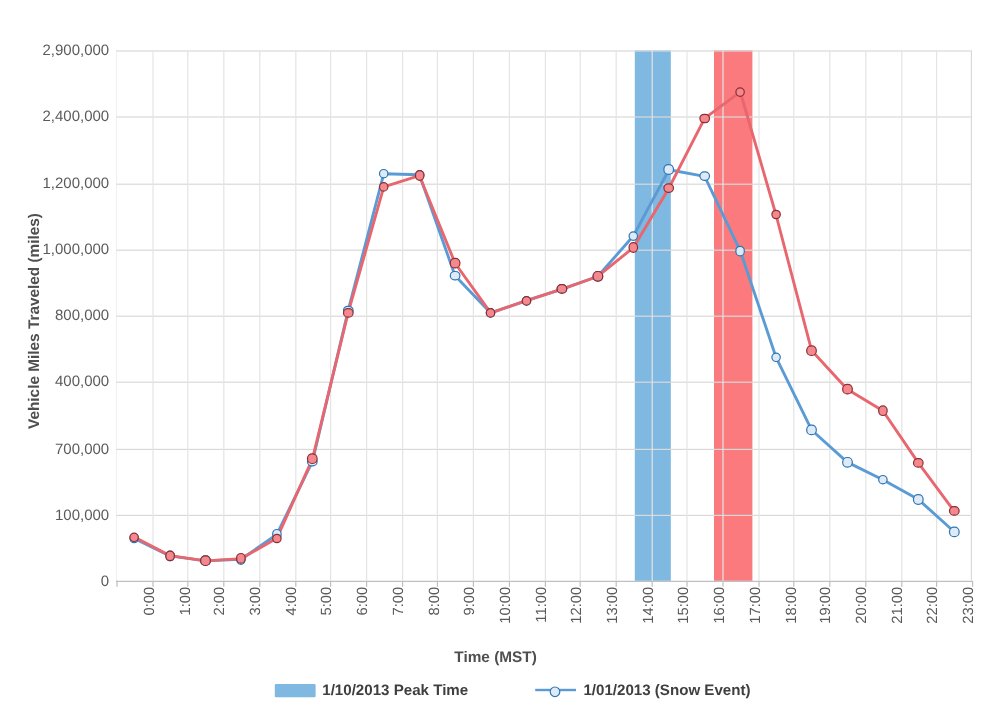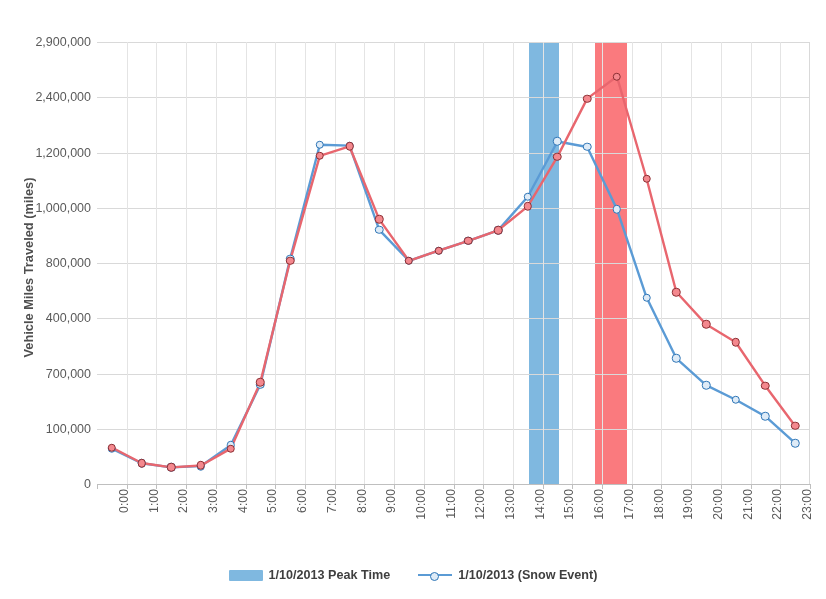--- a/index.html
+++ b/index.html
@@ -100,21 +100,21 @@
     color:#4f4f4f;
   }
 
   
   .legend{
     position:absolute;left:0;top:568px;width:826px;
     display:flex;justify-content:center;align-items:center;
     gap:28px;
     font-size:12.6px;font-weight:bold;color:#3f3f3f;
   }
-  .legend-item{display:flex;align-items:center;gap:6px;white-space:nowrap;}
+  .legend-item{display:flex;align-items:center;gap:6px;white-space:nowrap;margin-left:28px;}
   .swatch-box{width:34px;height:11px;border-radius:1px;display:inline-block;}
   .swatch-line{position:relative;width:34px;height:12px;display:inline-block;}
   .swatch-line i{
     position:absolute;left:0;top:5px;width:34px;height:2.4px;display:block;
   }
   .swatch-line b{
     position:absolute;left:12px;top:2.5px;
     width:9px;height:9px;border-radius:50%;
     box-sizing:border-box;border:1.6px solid #3f3f3f;display:block;
   }
@@ -288,27 +288,28 @@
       <div class="xlabel" style="left: 495.188px;">16:00</div>
       <div class="xlabel" style="left: 524.896px;">17:00</div>
       <div class="xlabel" style="left: 554.604px;">18:00</div>
       <div class="xlabel" style="left: 584.312px;">19:00</div>
       <div class="xlabel" style="left: 614.021px;">20:00</div>
       <div class="xlabel" style="left: 643.729px;">21:00</div>
       <div class="xlabel" style="left: 673.437px;">22:00</div>
       <div class="xlabel" style="left: 703.146px;">23:00</div>
     </div>
 
+  <div class="x-axis-title">Time (MST)</div>
 
   <div class="legend" id="legend">
       <div class="legend-item">
         <span class="swatch-box" style="background: rgb(127, 184, 224);"></span>
         <span>1/10/2013 Peak Time</span>
       </div>
       <div class="legend-item">
         <span class="swatch-line">
           <i style="background: rgb(91, 155, 213);"></i>
           <b style="background: rgb(222, 235, 247); border-color: rgb(46, 117, 182);"></b>
         </span>
-        <span>1/10/2013 (Snow Event)</span>
+        <span>1/01/2013 (Snow Event)</span>
       </div>
     </div>
 </div>
 
 </body></html>

